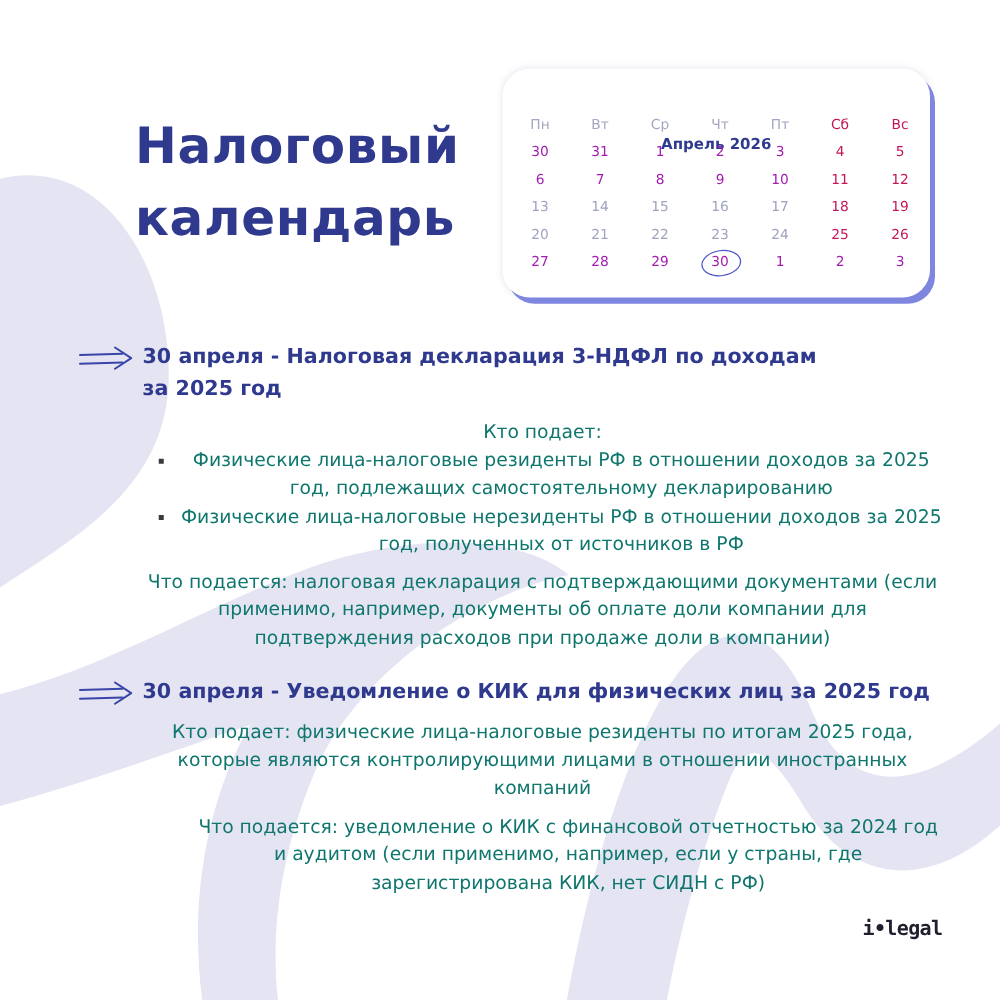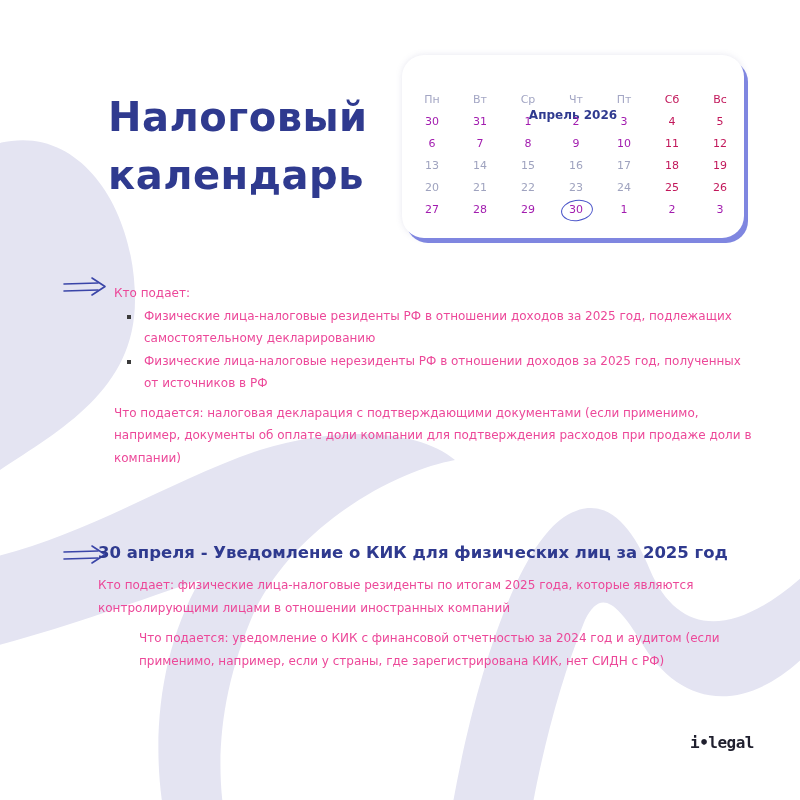--- a/index.html
+++ b/index.html
@@ -46,21 +46,21 @@
       width: 30px; height: 19px; border: 1.6px solid #4b55c9;
       border-radius: 50%; transform: rotate(-8deg);
     }
 
     .section { position: absolute; z-index: 2; }
     .arrow { position: absolute; width: 46px; height: 22px; }
     .sec-title {
       font-weight: bold; font-size: 16.5px; line-height: 26px; color: #2f3a8f;
     }
     .body-text {
-      font-size: 12px; line-height: 22.5px; color: #ec4899;
+      font-size: 15px; line-height: 22.5px; color: #0f766e; text-align: center;
     }
     .bullets { list-style: none; margin-left: 8px; }
     .bullets li { position: relative; padding-left: 22px; }
     .bullets li::before {
       content: ""; position: absolute; left: 5px; top: 10px;
       width: 4px; height: 4px; background: #3a3a3a;
     }
 
     .logo {
       position: absolute; left: 690px; top: 733px;
@@ -139,31 +139,35 @@
     <span class="cal-cell muted">2</span>
     <span class="cal-cell muted">3</span>
   </div>
 </div>
 
 <svg class="arrow" style="left:62px; top:276px; z-index:2;" viewBox="0 0 46 22" xmlns="http://www.w3.org/2000/svg">
   <path d="M2 8 L36 7 M2 15 L36 14" stroke="#3a45a8" stroke-width="1.6" fill="none" stroke-linecap="round"></path>
   <path d="M30 2 L43 10.5 L30 19" stroke="#3a45a8" stroke-width="1.6" fill="none" stroke-linecap="round" stroke-linejoin="round"></path>
 </svg>
 <div class="section" style="left:114px; top:272px; width:640px;">
+  <div class="sec-title">
+    <div>30 апреля - Налоговая декларация 3-НДФЛ по доходам</div>
+    <div>за 2025 год</div>
+  </div>
   <div class="body-text" style="margin-top:10px;">Кто подает:</div>
   <ul class="bullets body-text">
     <li>Физические лица-налоговые резиденты РФ в отношении доходов за 2025 год, подлежащих самостоятельному декларированию</li>
     <li>Физические лица-налоговые нерезиденты РФ в отношении доходов за 2025 год, полученных от источников в РФ</li>
   </ul>
   <div class="body-text" style="margin-top:7px;">Что подается: налоговая декларация с подтверждающими документами (если применимо, например, документы об оплате доли компании для подтверждения расходов при продаже доли в компании)</div>
 </div>
 
 <svg class="arrow" style="left:62px; top:544px; z-index:2;" viewBox="0 0 46 22" xmlns="http://www.w3.org/2000/svg">
   <path d="M2 8 L36 7 M2 15 L36 14" stroke="#3a45a8" stroke-width="1.6" fill="none" stroke-linecap="round"></path>
   <path d="M30 2 L43 10.5 L30 19" stroke="#3a45a8" stroke-width="1.6" fill="none" stroke-linecap="round" stroke-linejoin="round"></path>
 </svg>
-<div class="section" style="left:98px; top:540px; width:640px;">
+<div class="section" style="left:114px; top:540px; width:640px;">
   <div class="sec-title">30 апреля - Уведомление о КИК для физических лиц за 2025 год</div>
   <div class="body-text" style="margin-top:8px;">Кто подает: физические лица-налоговые резиденты по итогам 2025 года, которые являются контролирующими лицами в отношении иностранных компаний</div>
   <div class="body-text" style="margin-top:8px;margin-left:41px;">Что подается: уведомление о КИК с финансовой отчетностью за 2024 год и аудитом (если применимо, например, если у страны, где зарегистрирована КИК, нет СИДН с РФ)</div>
 </div>
 
 <div class="logo">i•legal</div>
 
 </body></html>

